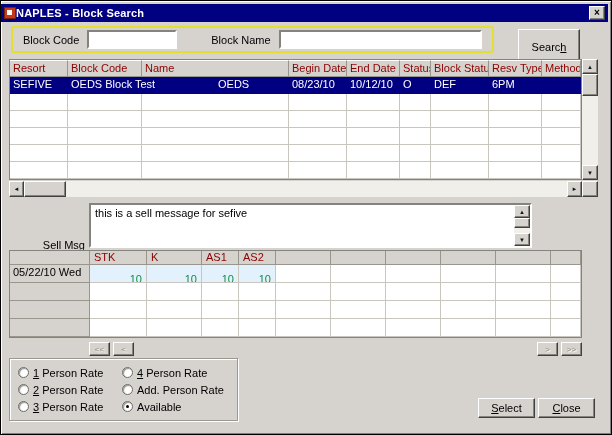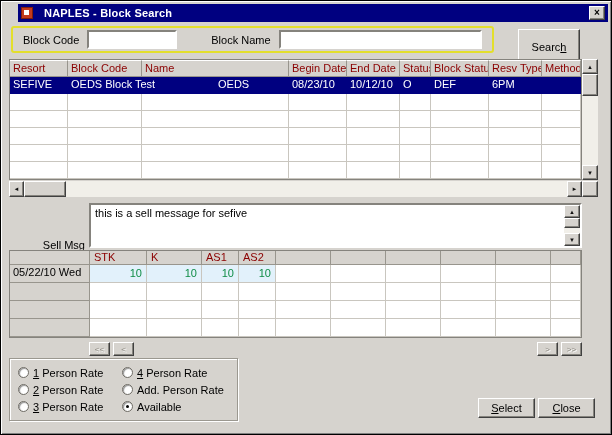--- a/index.html
+++ b/index.html
@@ -3,22 +3,22 @@
 <meta charset="utf-8">
 <style>
   *{margin:0;padding:0;box-sizing:border-box;}
   html,body{width:612px;height:435px;overflow:hidden;}
   body{font-family:"Liberation Sans",sans-serif;font-size:11px;color:#000;background:#d6d3ce;}
   u{text-decoration:underline;}
 
   .window{position:relative;width:612px;height:435px;background:#d6d3ce;border:1px solid #000;
     box-shadow:inset 1px 1px 0 #fff, inset -1px -1px 0 #808080;overflow:hidden;}
 
-  .titlebar{position:absolute;left:17px;top:3px;right:3px;height:18px;background:#000080;
-    display:flex;align-items:center;gap:11px;padding:0 3px;}
+  .titlebar{position:absolute;left:0;top:3px;right:3px;height:18px;background:#000080;
+    display:flex;align-items:center;gap:0;padding:0 3px;}
   .app-icon{width:12px;height:12px;background:#c43a1d;border:1px solid #7f1d0c;position:relative;flex:none;}
   .app-icon::after{content:"";position:absolute;left:2px;top:2px;width:5px;height:5px;background:#fff;}
   .title-text{flex:1;color:#fff;font-weight:bold;letter-spacing:.2px;white-space:nowrap;}
 
   .raised{background:#d6d3ce;border:1px solid;border-color:#fff #404040 #404040 #fff;
     box-shadow:inset -1px -1px 0 #85837d;}
   .sunken{background:#fff;border:2px solid;border-color:#85837d #fff #fff #85837d;}
 
   .close-btn{width:16px;height:14px;display:flex;align-items:center;justify-content:center;
     font-size:10px;font-weight:bold;line-height:1;cursor:pointer;flex:none;}
@@ -52,32 +52,32 @@
   .sb-v .sb-btn{width:16px;height:15px;}
   .sb-h .sb-btn{width:15px;height:16px;}
   .thumb-v{width:16px;height:22px;flex:none;cursor:pointer;}
   .thumb-h{width:42px;height:16px;flex:none;cursor:pointer;}
   .sb-fill{flex:1;}
   #results-vscroll{left:581px;top:58px;height:121px;}
   #results-hscroll{left:8px;top:180px;width:573px;}
   #corner{position:absolute;left:581px;top:180px;width:16px;height:16px;}
 
   #sellmsg-label{position:absolute;left:8px;top:210px;width:76px;text-align:right;margin-top:28px;}
-  #sellmsg-box{position:absolute;left:88px;top:202px;width:493px;height:45px;display:flex;padding:0;}
+  #sellmsg-box{position:absolute;left:88px;top:202px;width:443px;height:45px;display:flex;padding:0;}
   #sellmsg-text{flex:1;padding:2px 4px;overflow:hidden;line-height:13px;}
   #sellmsg-scroll{width:16px;background:#f1efe9;display:flex;flex-direction:column;flex:none;}
   #sellmsg-scroll .sb-btn{width:16px;height:13px;}
   #sellmsg-scroll .thumb-v{height:10px;}
 
   #rates{left:8px;top:249px;width:573px;height:88px;}
   .k-row{display:flex;height:18px;}
   .k-head{height:14px;background:#d6d3ce;color:#8b0000;}
   .k-label{width:80px;flex:none;background:#d6d3ce;border-right:1px solid #98958d;border-bottom:1px solid #98958d;
     padding:1px 3px;overflow:hidden;white-space:nowrap;}
-  .kc{padding:2px 4px;border-right:1px solid #c9c6bf;border-bottom:1px solid #c9c6bf;overflow:hidden;white-space:nowrap;}
+  .kc{padding:8px 4px;border-right:1px solid #c9c6bf;border-bottom:1px solid #c9c6bf;overflow:hidden;white-space:nowrap;}
   .k-head .kc{border-right:1px solid #98958d;border-bottom:1px solid #98958d;padding:0 4px;}
   .kc0{width:57px}.kc1{width:55px}.kc2{width:37px}.kc3{width:37px}.kc4{width:55px}
   .kc5{width:55px}.kc6{width:55px}.kc7{width:55px}.kc8{width:55px}.kc9{flex:1}
   .kval{background:#e2f1fb;color:#0e8c46;text-align:right;}
 
   .pager{position:absolute;display:flex;gap:3px;}
   #pager-left{left:88px;top:341px;}
   #pager-right{left:536px;top:341px;}
   .mini{width:21px;height:14px;font-size:8px;display:flex;align-items:center;justify-content:center;
     color:#8a877f;text-shadow:1px 1px 0 #fff;cursor:default;}

